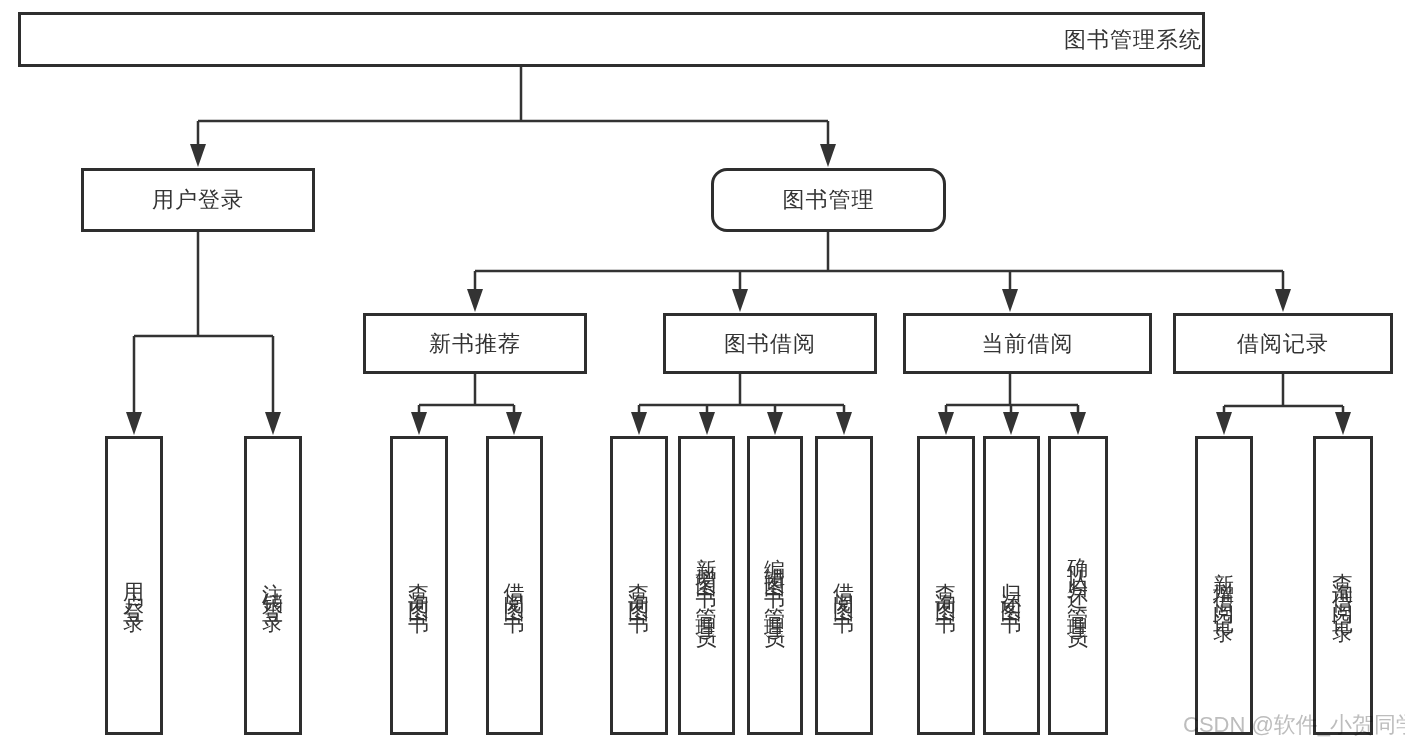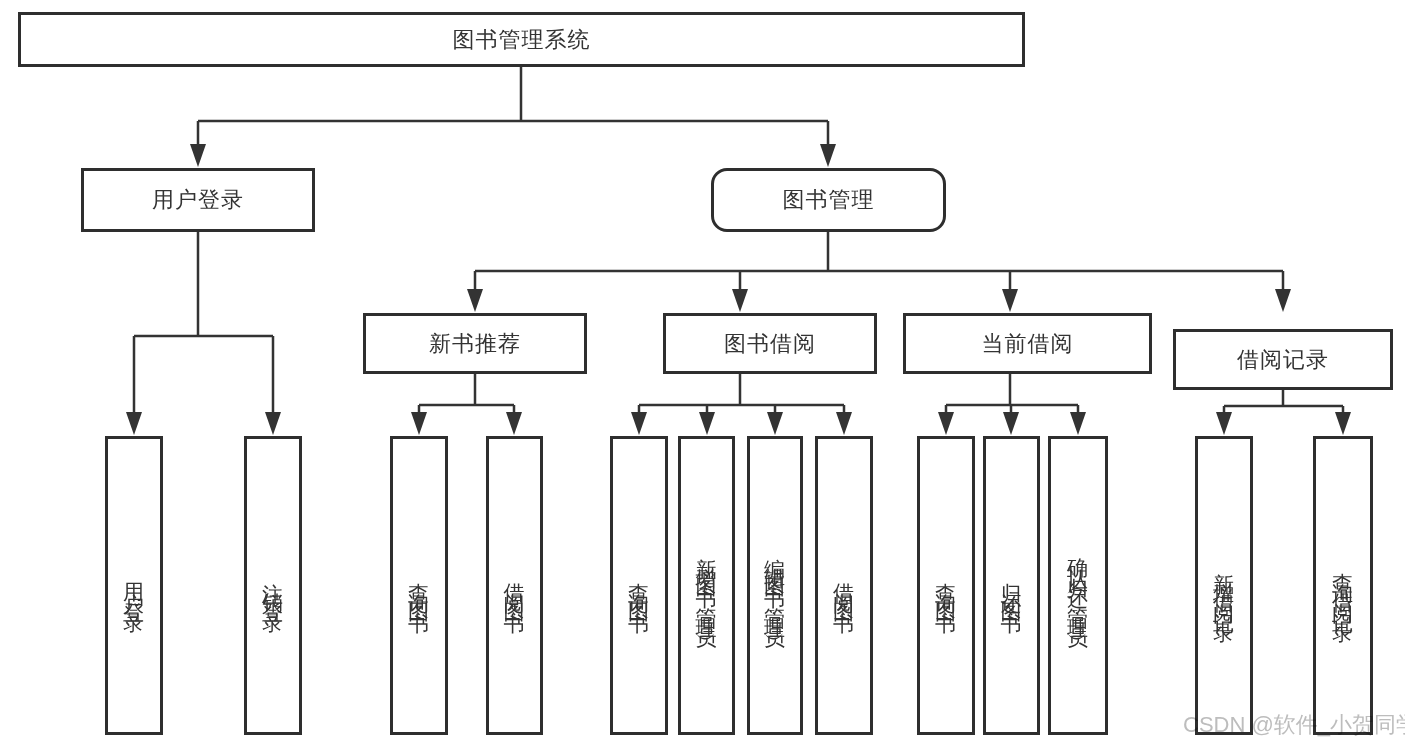--- a/index.html
+++ b/index.html
@@ -40,29 +40,29 @@
   }
   .vbox .vtext {
     writing-mode: vertical-rl;
     text-orientation: mixed;
     font-size: 21px;
     letter-spacing: 10px;
     line-height: 1;
     color: #333333;
   }
   
-  .n-root   { left: 18px;  top: 12px;  width: 1007px; height: 55px; }
+  .n-root   { left: 18px;  top: 12px;  width: 1187px; height: 55px; justify-content: flex-end; }
   
   .n-login  { left: 81px;  top: 168px; width: 234px; height: 64px; }
   .n-mgmt   { left: 711px; top: 168px; width: 235px; height: 64px; border-radius: 16px; }
   
   .n-rec    { left: 363px; top: 313px; width: 224px; height: 61px; }
   .n-bor    { left: 663px; top: 313px; width: 214px; height: 61px; }
   .n-cur    { left: 903px; top: 313px; width: 249px; height: 61px; }
-  .n-hist   { left: 1173px;top: 313px; width: 220px; height: 61px; margin-top: 16px; }
+  .n-hist   { left: 1173px;top: 313px; width: 220px; height: 61px; }
   
   .leaf { top: 436px; height: 299px; }
   .n-l0  { left: 105px;  width: 58px; }
   .n-l1  { left: 244px;  width: 58px; }
   .n-l2  { left: 390px;  width: 58px; }
   .n-l3  { left: 486px;  width: 57px; }
   .n-l4  { left: 610px;  width: 58px; }
   .n-l5  { left: 678px;  width: 57px; }
   .n-l6  { left: 747px;  width: 56px; }
   .n-l7  { left: 815px;  width: 58px; }

